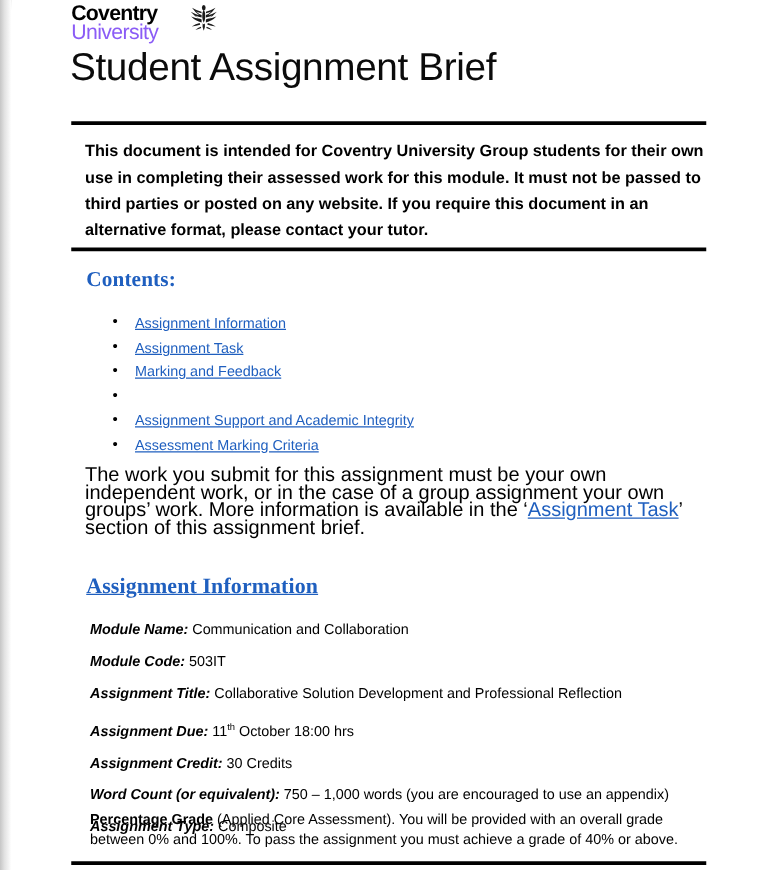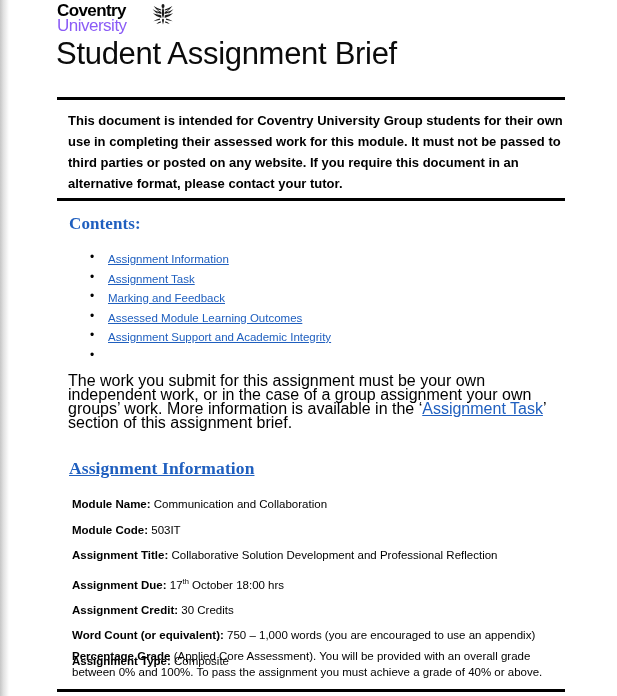--- a/index.html
+++ b/index.html
@@ -191,21 +191,21 @@
     left: 63px;
     top: 492px;
     width: 495px;
   }
   .info-row {
     font-size: 11.5px;
     color: #000000;
     line-height: 25.5px;
     white-space: nowrap;
   }
-  .info-row .lbl { font-weight: bold; }
+  .info-row .lbl { font-weight: bold; font-style: italic; }
   sup { font-size: 7.5px; vertical-align: super; }
 
   .grade-note {
     position: absolute;
     left: 63px;
     top: 649px;
     width: 497px;
     font-size: 11.5px;
     color: #000000;
     line-height: 15.5px;
@@ -258,28 +258,28 @@
     <li>
       <span class="bullet">•</span>
       <a class="toc-link">Assignment Task</a>
     </li>
     <li>
       <span class="bullet">•</span>
       <a class="toc-link">Marking and Feedback</a>
     </li>
     <li>
       <span class="bullet">•</span>
-      <a class="toc-link">Assessed Module Learning Outcomes</a>
     </li>
     <li>
       <span class="bullet">•</span>
       <a class="toc-link">Assignment Support and Academic Integrity</a>
     </li>
     <li>
       <span class="bullet">•</span>
+      <a class="toc-link">Assessment Marking Criteria</a>
     </li>
   </ul>
 
   <div class="ownwork">
     <span>The work you submit for this assignment must be your own independent work, or in the case of a group assignment your own groups’ work. More information is available in the ‘</span><a class="inline-link">Assignment Task</a><span>’ section of this assignment brief.</span>
   </div>
 
   <div class="section-heading">Assignment Information</div>
 
   <div class="info-list">
@@ -290,21 +290,21 @@
     <div class="info-row">
       <span class="lbl">Module Code:</span>
       <span>503IT</span>
     </div>
     <div class="info-row">
       <span class="lbl">Assignment Title:</span>
       <span>Collaborative Solution Development and Professional Reflection</span>
     </div>
     <div class="info-row">
       <span class="lbl">Assignment Due:</span>
-      <span>17</span><sup>th</sup><span> October 18:00 hrs</span>
+      <span>11</span><sup>th</sup><span> October 18:00 hrs</span>
     </div>
     <div class="info-row">
       <span class="lbl">Assignment Credit:</span>
       <span>30 Credits</span>
     </div>
     <div class="info-row">
       <span class="lbl">Word Count (or equivalent):</span>
       <span>750 – 1,000 words (you are encouraged to use an appendix)</span>
     </div>
     <div class="info-row">

